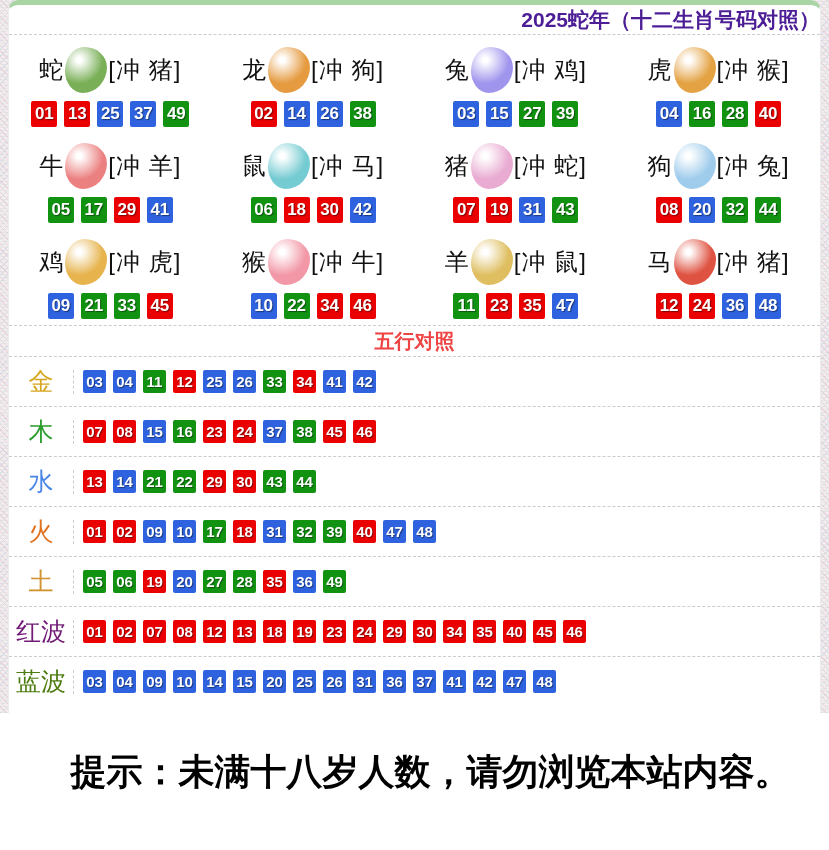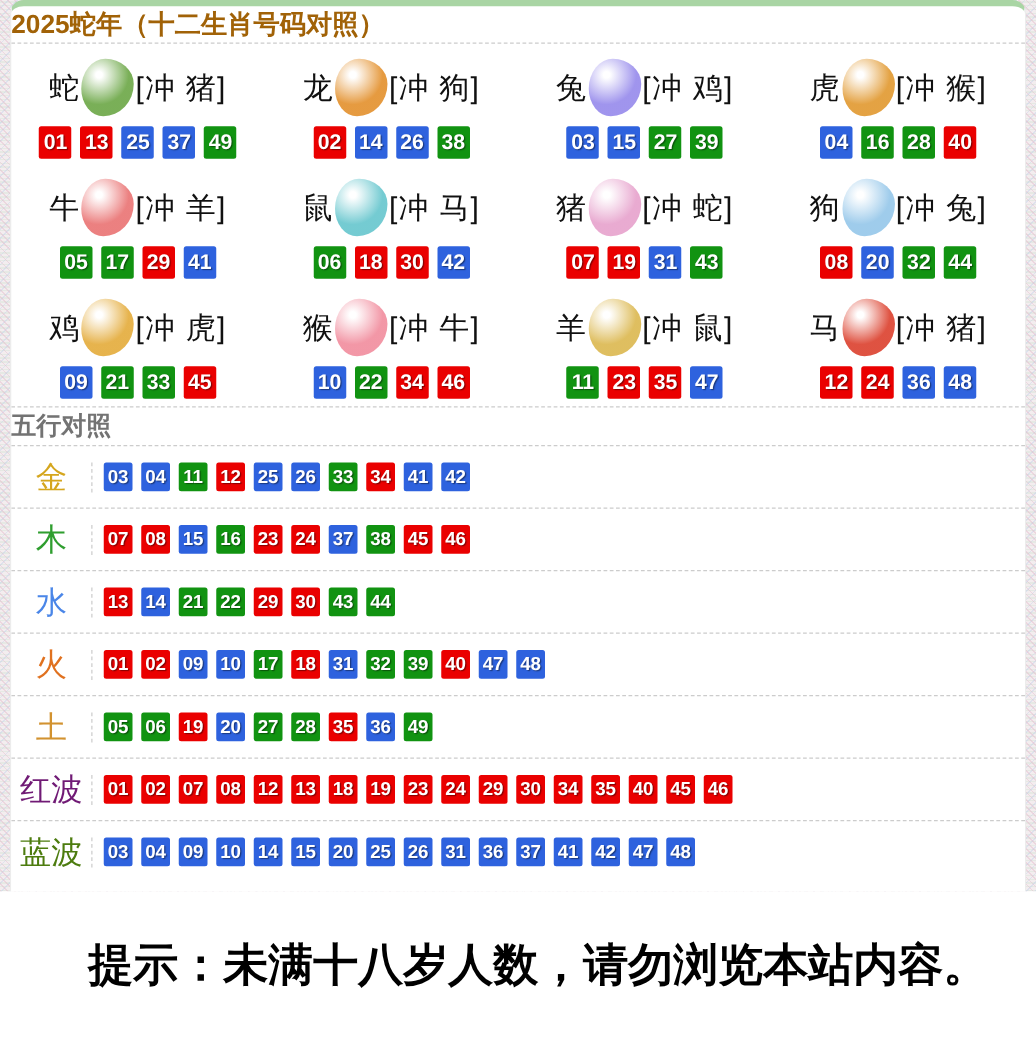--- a/index.html
+++ b/index.html
@@ -19,21 +19,21 @@
   .main {
     position:absolute; left:8px; top:0; width:813px; height:713px;
     background:#fff;
     border-top:5px solid #a9d5a4;
     border-left:1px solid #ececec; border-right:1px solid #ececec;
     border-radius:11px 11px 0 0;
     overflow:hidden;
   }
 
   .page-title {
-    text-align:left; font-weight:bold; font-size:21px; color:#a16207;
+    text-align:right; font-weight:bold; font-size:21px; color:#4c1d95;
     line-height:29px; border-bottom:1px dashed #ccc;
   }
 
   
   .zodiac-grid { display:grid; grid-template-columns:repeat(4,1fr); padding:2px 0 0 0; }
   .z-cell { padding:7px 0 6px 0; text-align:center; }
   .z-head { display:flex; align-items:center; justify-content:center; height:52px; gap:1px; }
   .z-name, .z-clash { font-size:24px; color:#111; letter-spacing:1px; white-space:nowrap; }
   .z-icon { width:42px; height:46px; flex:0 0 42px; display:inline-block;
     border-radius:46% 54% 58% 42% / 52% 44% 56% 48%;
@@ -47,21 +47,21 @@
     display:inline-block; width:23px; height:23px; line-height:23px;
     text-align:center; color:#fff; font-weight:bold; font-size:15px;
     border-radius:2px; text-shadow:1px 1px 1px rgba(0,0,0,.45);
   }
   .ball-lg { width:26px; height:26px; line-height:26px; font-size:17px; }
   .ball.red   { background:#ea0000; }
   .ball.blue  { background:#2e62de; }
   .ball.green { background:#119311; }
 
   .section-title {
-    text-align:left; font-weight:bold; font-size:20px; color:#737373;
+    text-align:center; font-weight:bold; font-size:20px; color:#ef4444;
     line-height:30px; border-top:1px dashed #ccc;
   }
 
   .data-row { display:flex; align-items:center; border-top:1px dashed #ccc; padding:8px 0; }
   .row-label { width:64px; flex:0 0 64px; text-align:center; font-size:25px; white-space:nowrap; }
   .row-nums { flex:1; border-left:1px dashed #ccc; padding-left:9px; display:flex; gap:7px; flex-wrap:wrap; min-height:24px; align-items:center; }
 
   .footer-notice {
     position:absolute; left:16px; top:748px; width:829px;
     text-align:center; font-weight:bold; font-size:36px; color:#000;

